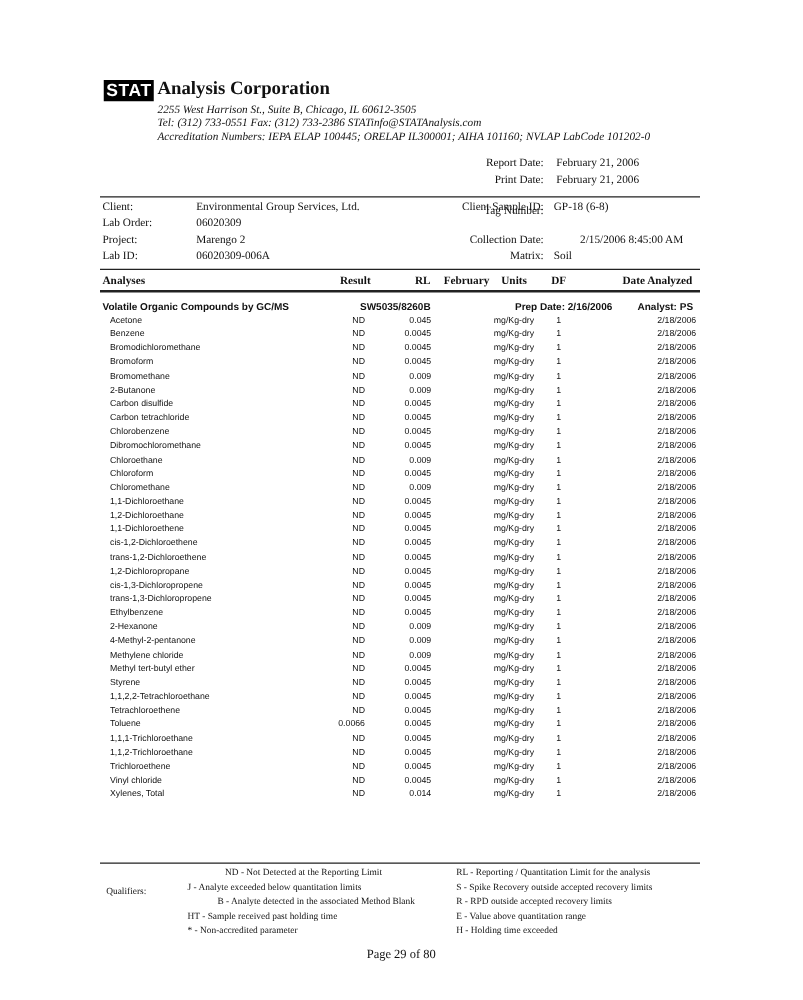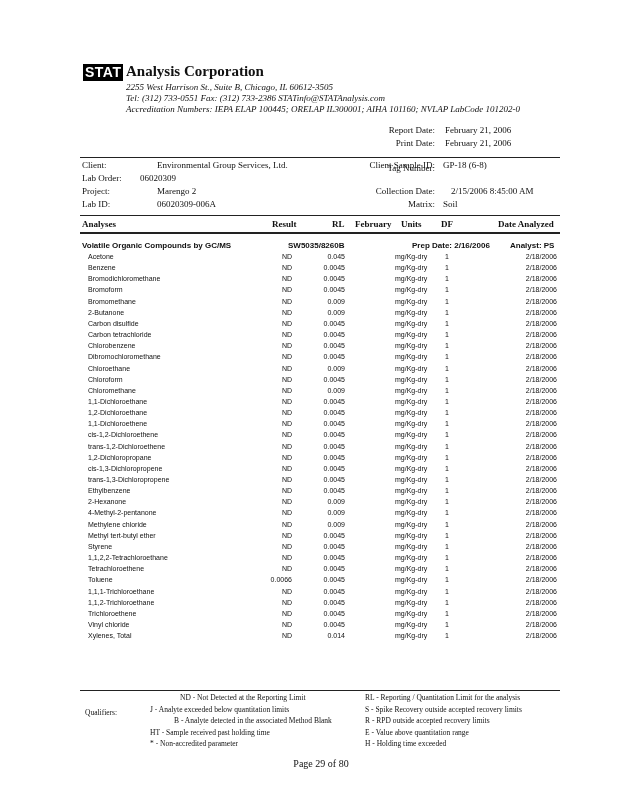--- a/index.html
+++ b/index.html
@@ -42,32 +42,32 @@
   <span class="lbl" style="left:315px;top:13px;">Print Date:</span>
   <span class="val" style="left:445px;top:13px;">February 21, 2006</span>
 </div>
 
 <div class="hline" style="top:157px;"></div>
 
 <div class="abs info" style="left:0;top:160px;width:642px;height:55px;">
   <span class="abs" style="left:82px;top:0;">Client:</span>
   <span class="abs" style="left:157px;top:0;">Environmental Group Services, Ltd.</span>
   <span class="abs" style="left:82px;top:13px;">Lab Order:</span>
-  <span class="abs" style="left:140px;top:13px;">06020309</span>
+  <span class="abs" style="left:157px;top:13px;">06020309</span>
   <span class="abs" style="left:82px;top:26px;">Project:</span>
   <span class="abs" style="left:157px;top:26px;">Marengo 2</span>
   <span class="abs" style="left:82px;top:39px;">Lab ID:</span>
   <span class="abs" style="left:157px;top:39px;">06020309-006A</span>
 
   <span class="abs" style="left:330px;top:0;width:105px;text-align:right;">Client Sample ID:</span>
   <span class="abs" style="left:443px;top:0;">GP-18 (6-8)</span>
   <span class="abs" style="left:330px;top:3px;width:105px;text-align:right;">Tag Number:</span>
   <span class="abs" style="left:443px;top:13px;"></span>
   <span class="abs" style="left:330px;top:26px;width:105px;text-align:right;">Collection Date:</span>
-  <span class="abs" style="left:451px;top:26px;text-align:right;">2/15/2006 8:45:00 AM</span>
+  <span class="abs" style="left:464px;top:26px;text-align:right;">2/15/2006 8:45:00 AM</span>
   <span class="abs" style="left:330px;top:39px;width:105px;text-align:right;">Matrix:</span>
   <span class="abs" style="left:443px;top:39px;">Soil</span>
 </div>
 
 <div class="hline" style="top:215px;"></div>
 
 <div class="abs colhdr" style="left:0;top:219px;width:642px;height:12px;">
   <span class="abs" style="left:82px;">Analyses</span>
   <span class="abs" style="left:272px;">Result</span>
   <span class="abs" style="left:332px;">RL</span>

